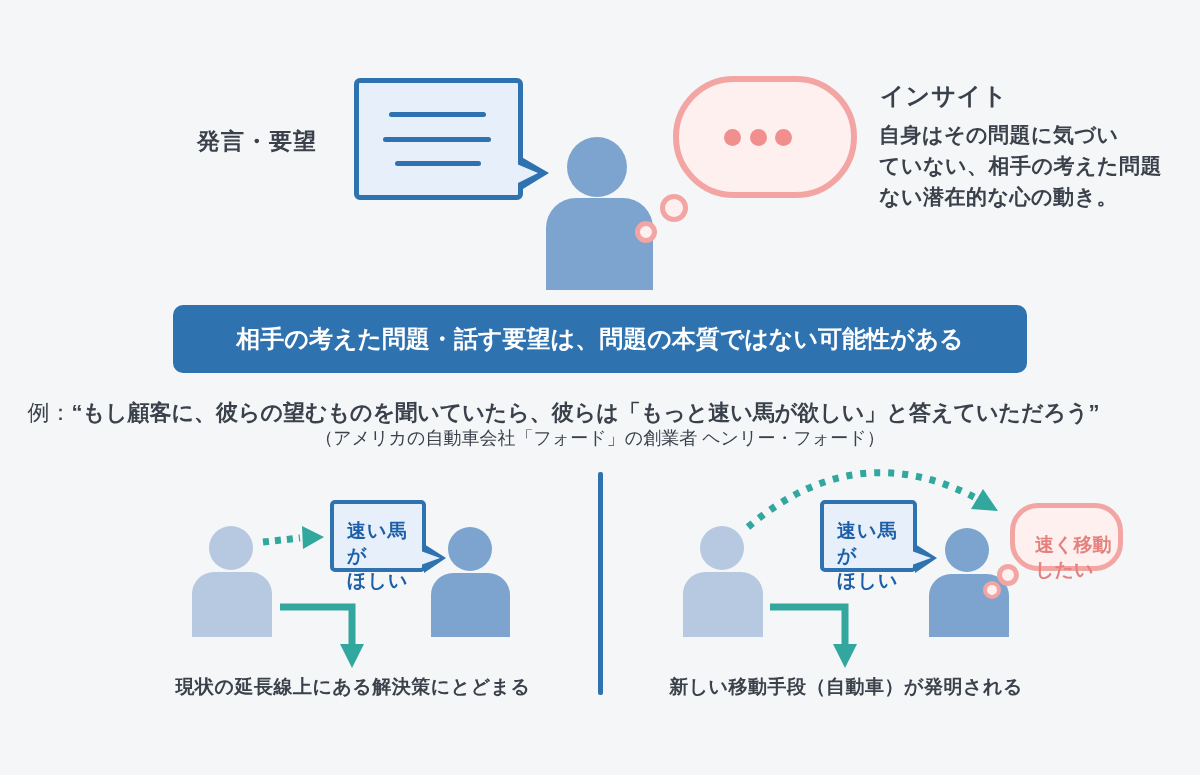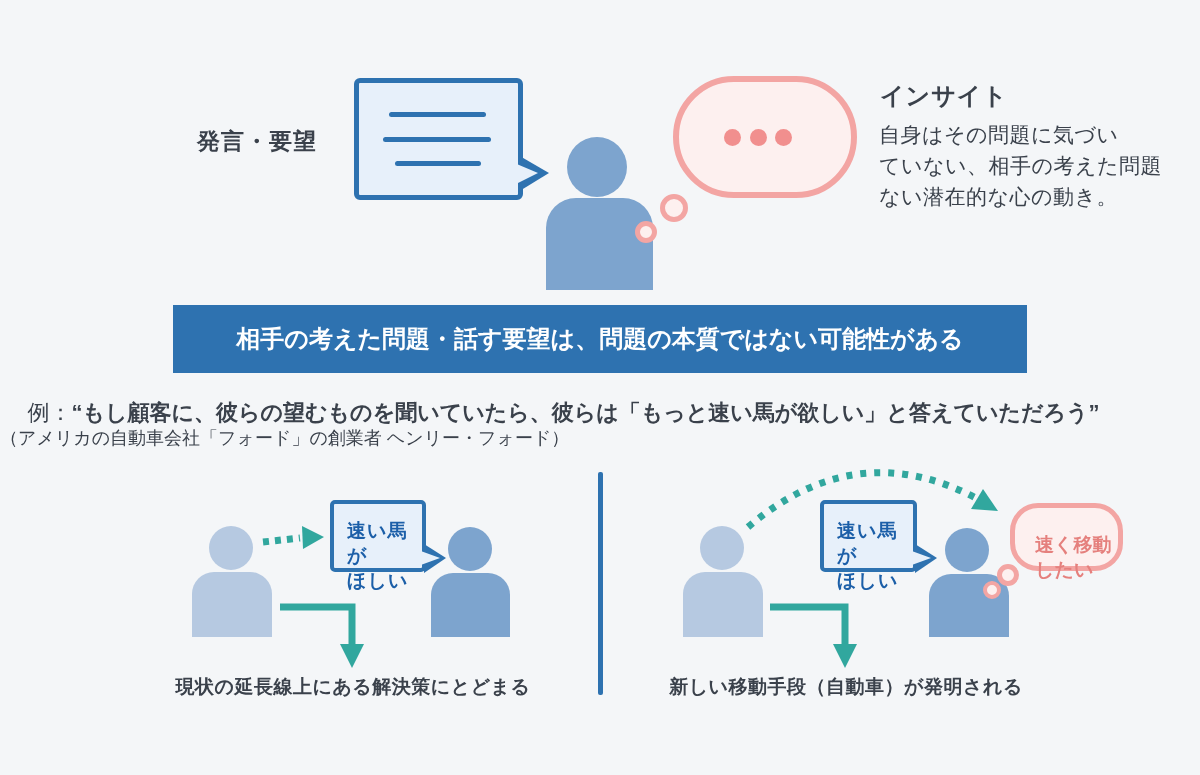--- a/index.html
+++ b/index.html
@@ -36,34 +36,34 @@
 
   <div class="abs pink-ring" style="left:635px;top:221px;width:22px;height:22px;"></div>
   <div class="abs pink-ring" style="left:660px;top:194px;width:28px;height:28px;"></div>
 
   <div class="abs" style="left:673px;top:76px;width:184px;height:122px;background:var(--pink_fill);border:6px solid var(--pink_border);border-radius:61px;"></div>
   <div class="abs dot" style="left:724px;top:129px;"></div>
   <div class="abs dot" style="left:750px;top:129px;"></div>
   <div class="abs dot" style="left:775px;top:129px;"></div>
 
   <div class="abs dark" style="left:880px;top:80px;font-size:24px;font-weight:bold;letter-spacing:1px;">インサイト</div>
-  <div class="abs dark" style="left:879px;top:119px;font-size:21px;font-weight:normal;line-height:31px;letter-spacing:0.5px;">
+  <div class="abs dark" style="left:879px;top:119px;font-size:21px;font-weight:bold;line-height:31px;letter-spacing:0.5px;">
     <div>自身はその問題に気づい</div>
     <div>ていない、相手の考えた問題</div>
     <div>ない潜在的な心の動き。</div>
   </div>
 
-  <div class="abs" style="left:173px;top:305px;width:854px;height:68px;background:var(--blue);border-radius:0;display:flex;align-items:center;justify-content:center;">
+  <div class="abs" style="left:173px;top:305px;width:854px;height:68px;background:var(--blue);border-radius:10px;display:flex;align-items:center;justify-content:center;">
     <span style="color:var(--white_text);font-size:24px;font-weight:bold;">相手の考えた問題・話す要望は、問題の本質ではない可能性がある</span>
   </div>
 
   <div class="abs dark" style="left:0;top:398px;width:1127px;text-align:center;font-size:22px;">
     <span style="font-weight:400;">例：</span><span style="font-weight:bold;">“もし顧客に、彼らの望むものを聞いていたら、彼らは「もっと速い馬が欲しい」と答えていただろう”</span>
   </div>
-  <div class="abs dark" style="left:0;top:426px;width:1200px;font-size:18px;font-weight:400;">（アメリカの自動車会社「フォード」の創業者 ヘンリー・フォード）</div>
+  <div class="abs dark" style="left:0;top:426px;width:1200px;text-align:center;font-size:18px;font-weight:400;">（アメリカの自動車会社「フォード」の創業者 ヘンリー・フォード）</div>
 
   <div class="abs" style="left:598px;top:472px;width:5px;height:223px;background:var(--blue);border-radius:2px;"></div>
 
   <div class="abs head light" style="left:209px;top:526px;width:44px;height:44px;"></div>
   <div class="abs body light" style="left:192px;top:572px;width:80px;height:65px;border-radius:22px 22px 0 0;"></div>
 
   <div class="abs blue-bubble small-bubble" style="left:330px;top:500px;width:96px;height:72px;">
     <div>速い馬が</div>
     <div>ほしい</div>
   </div>

